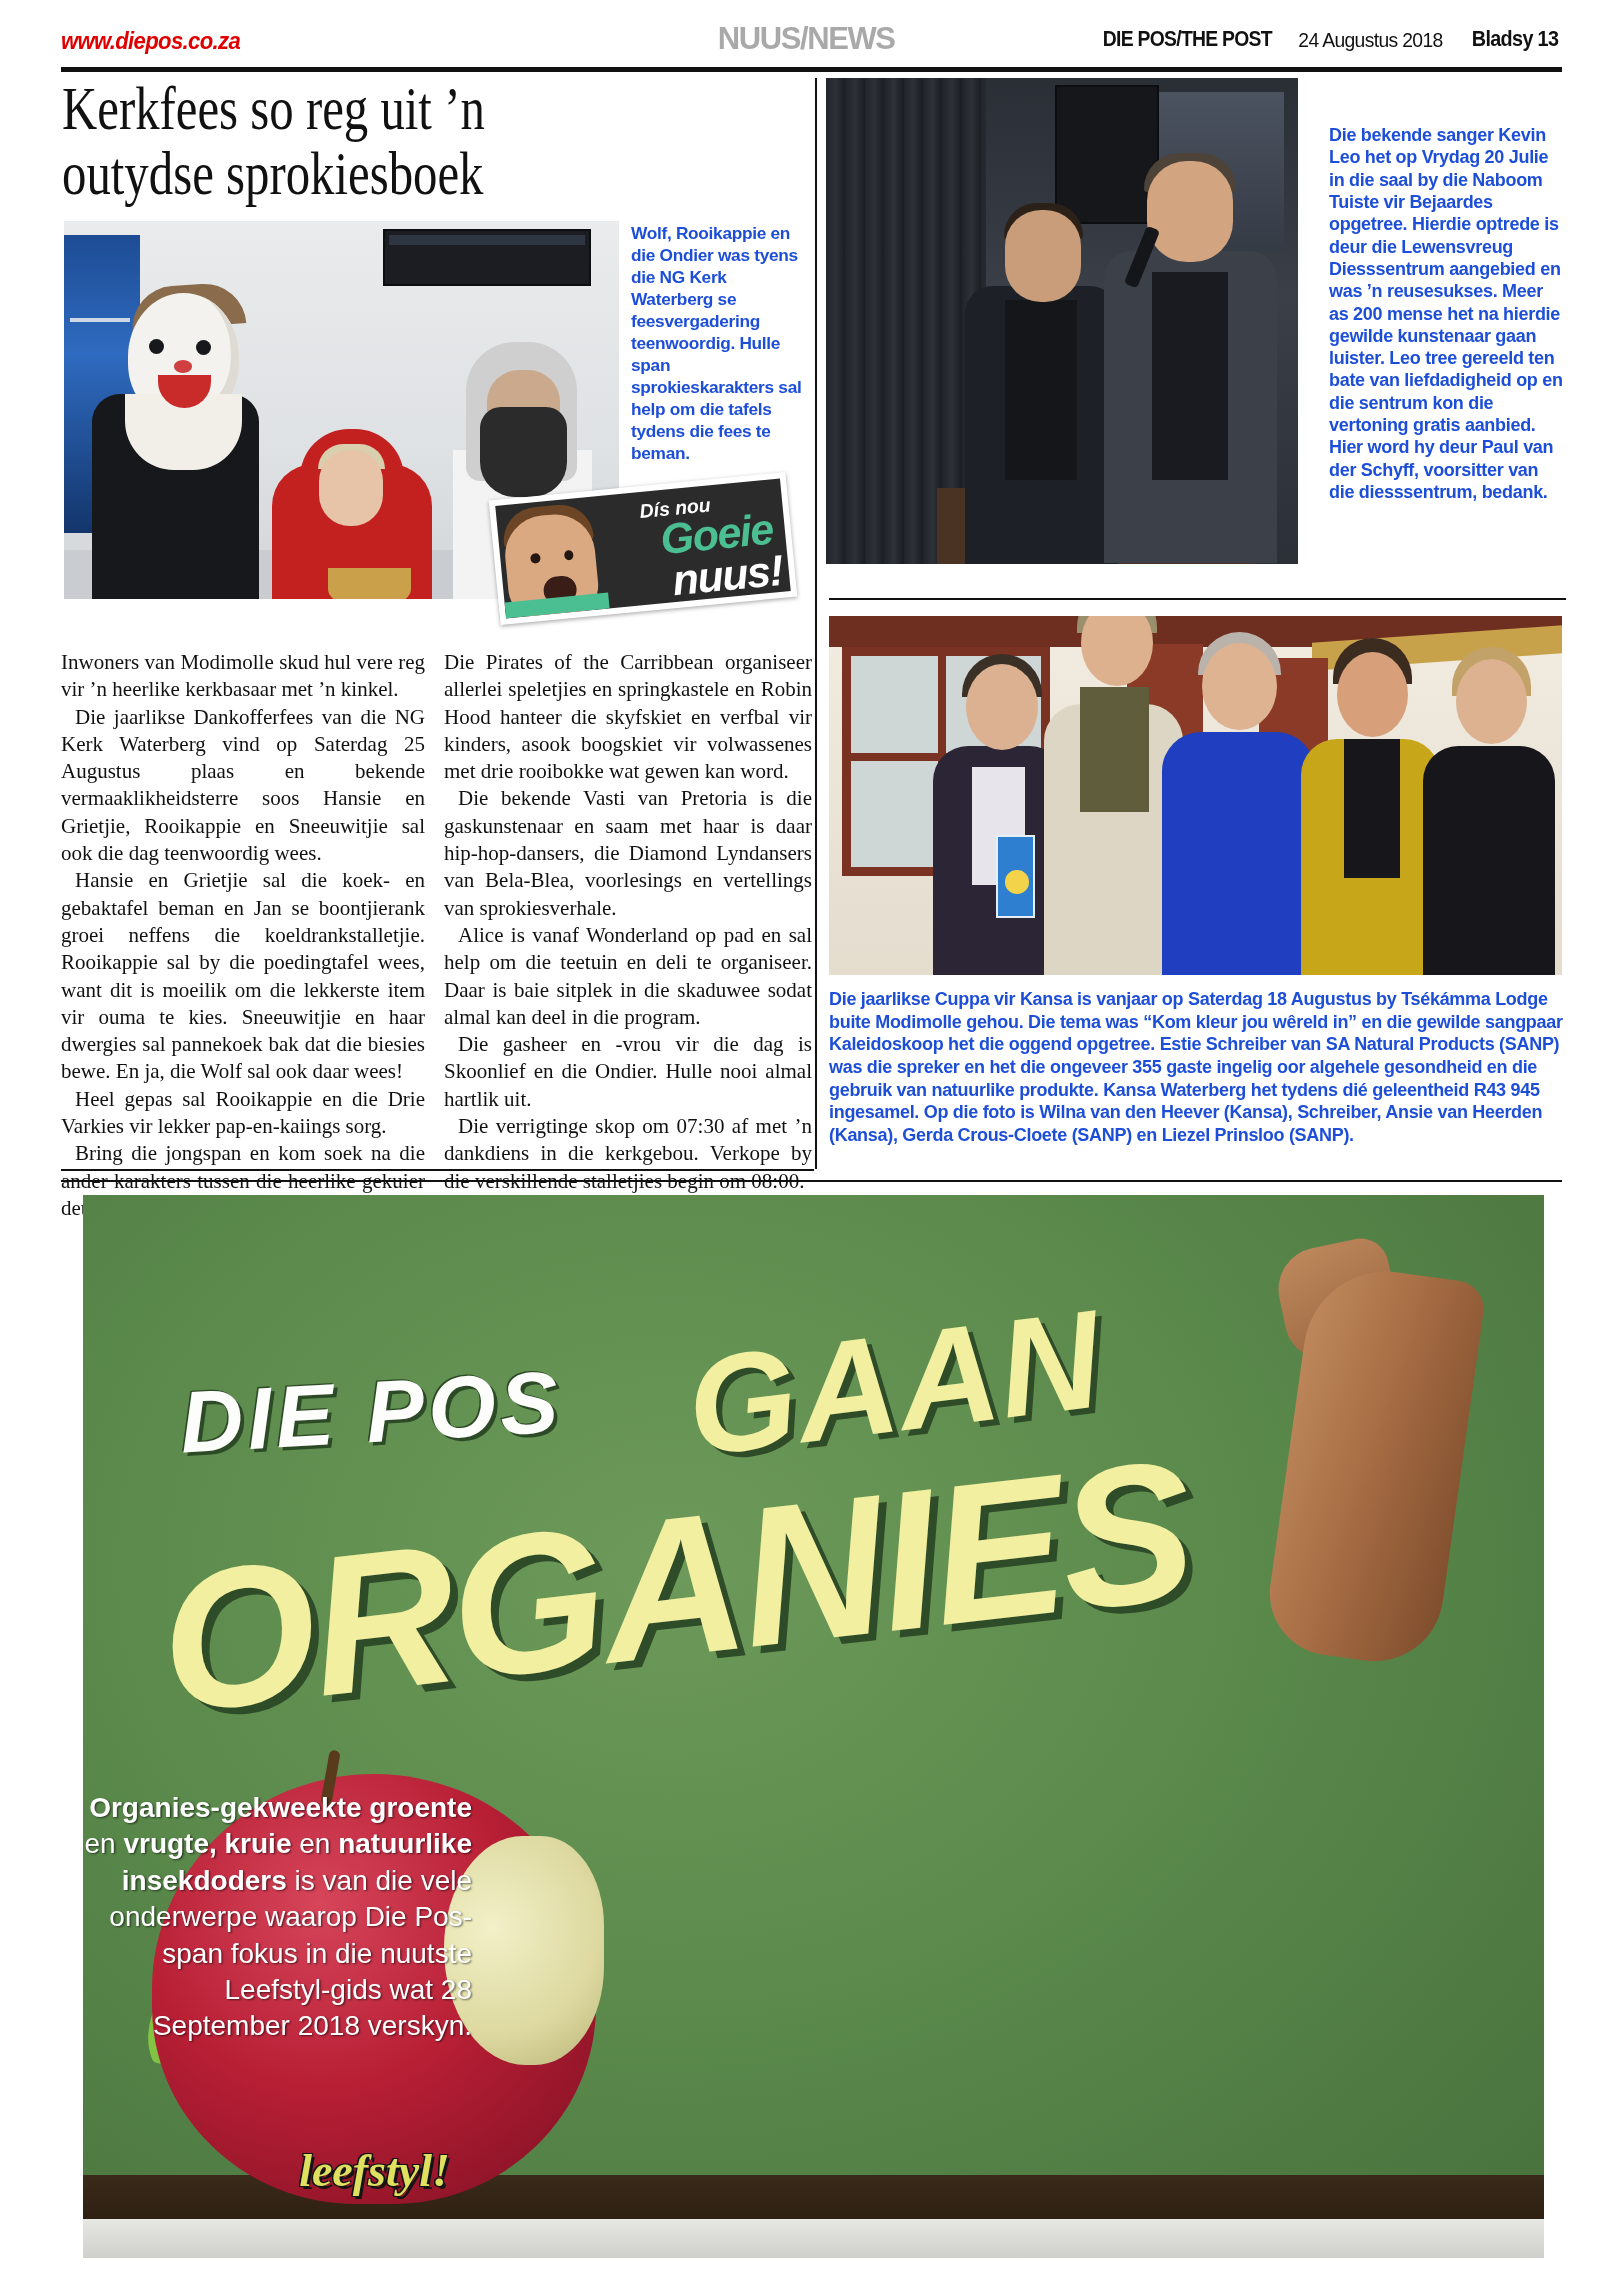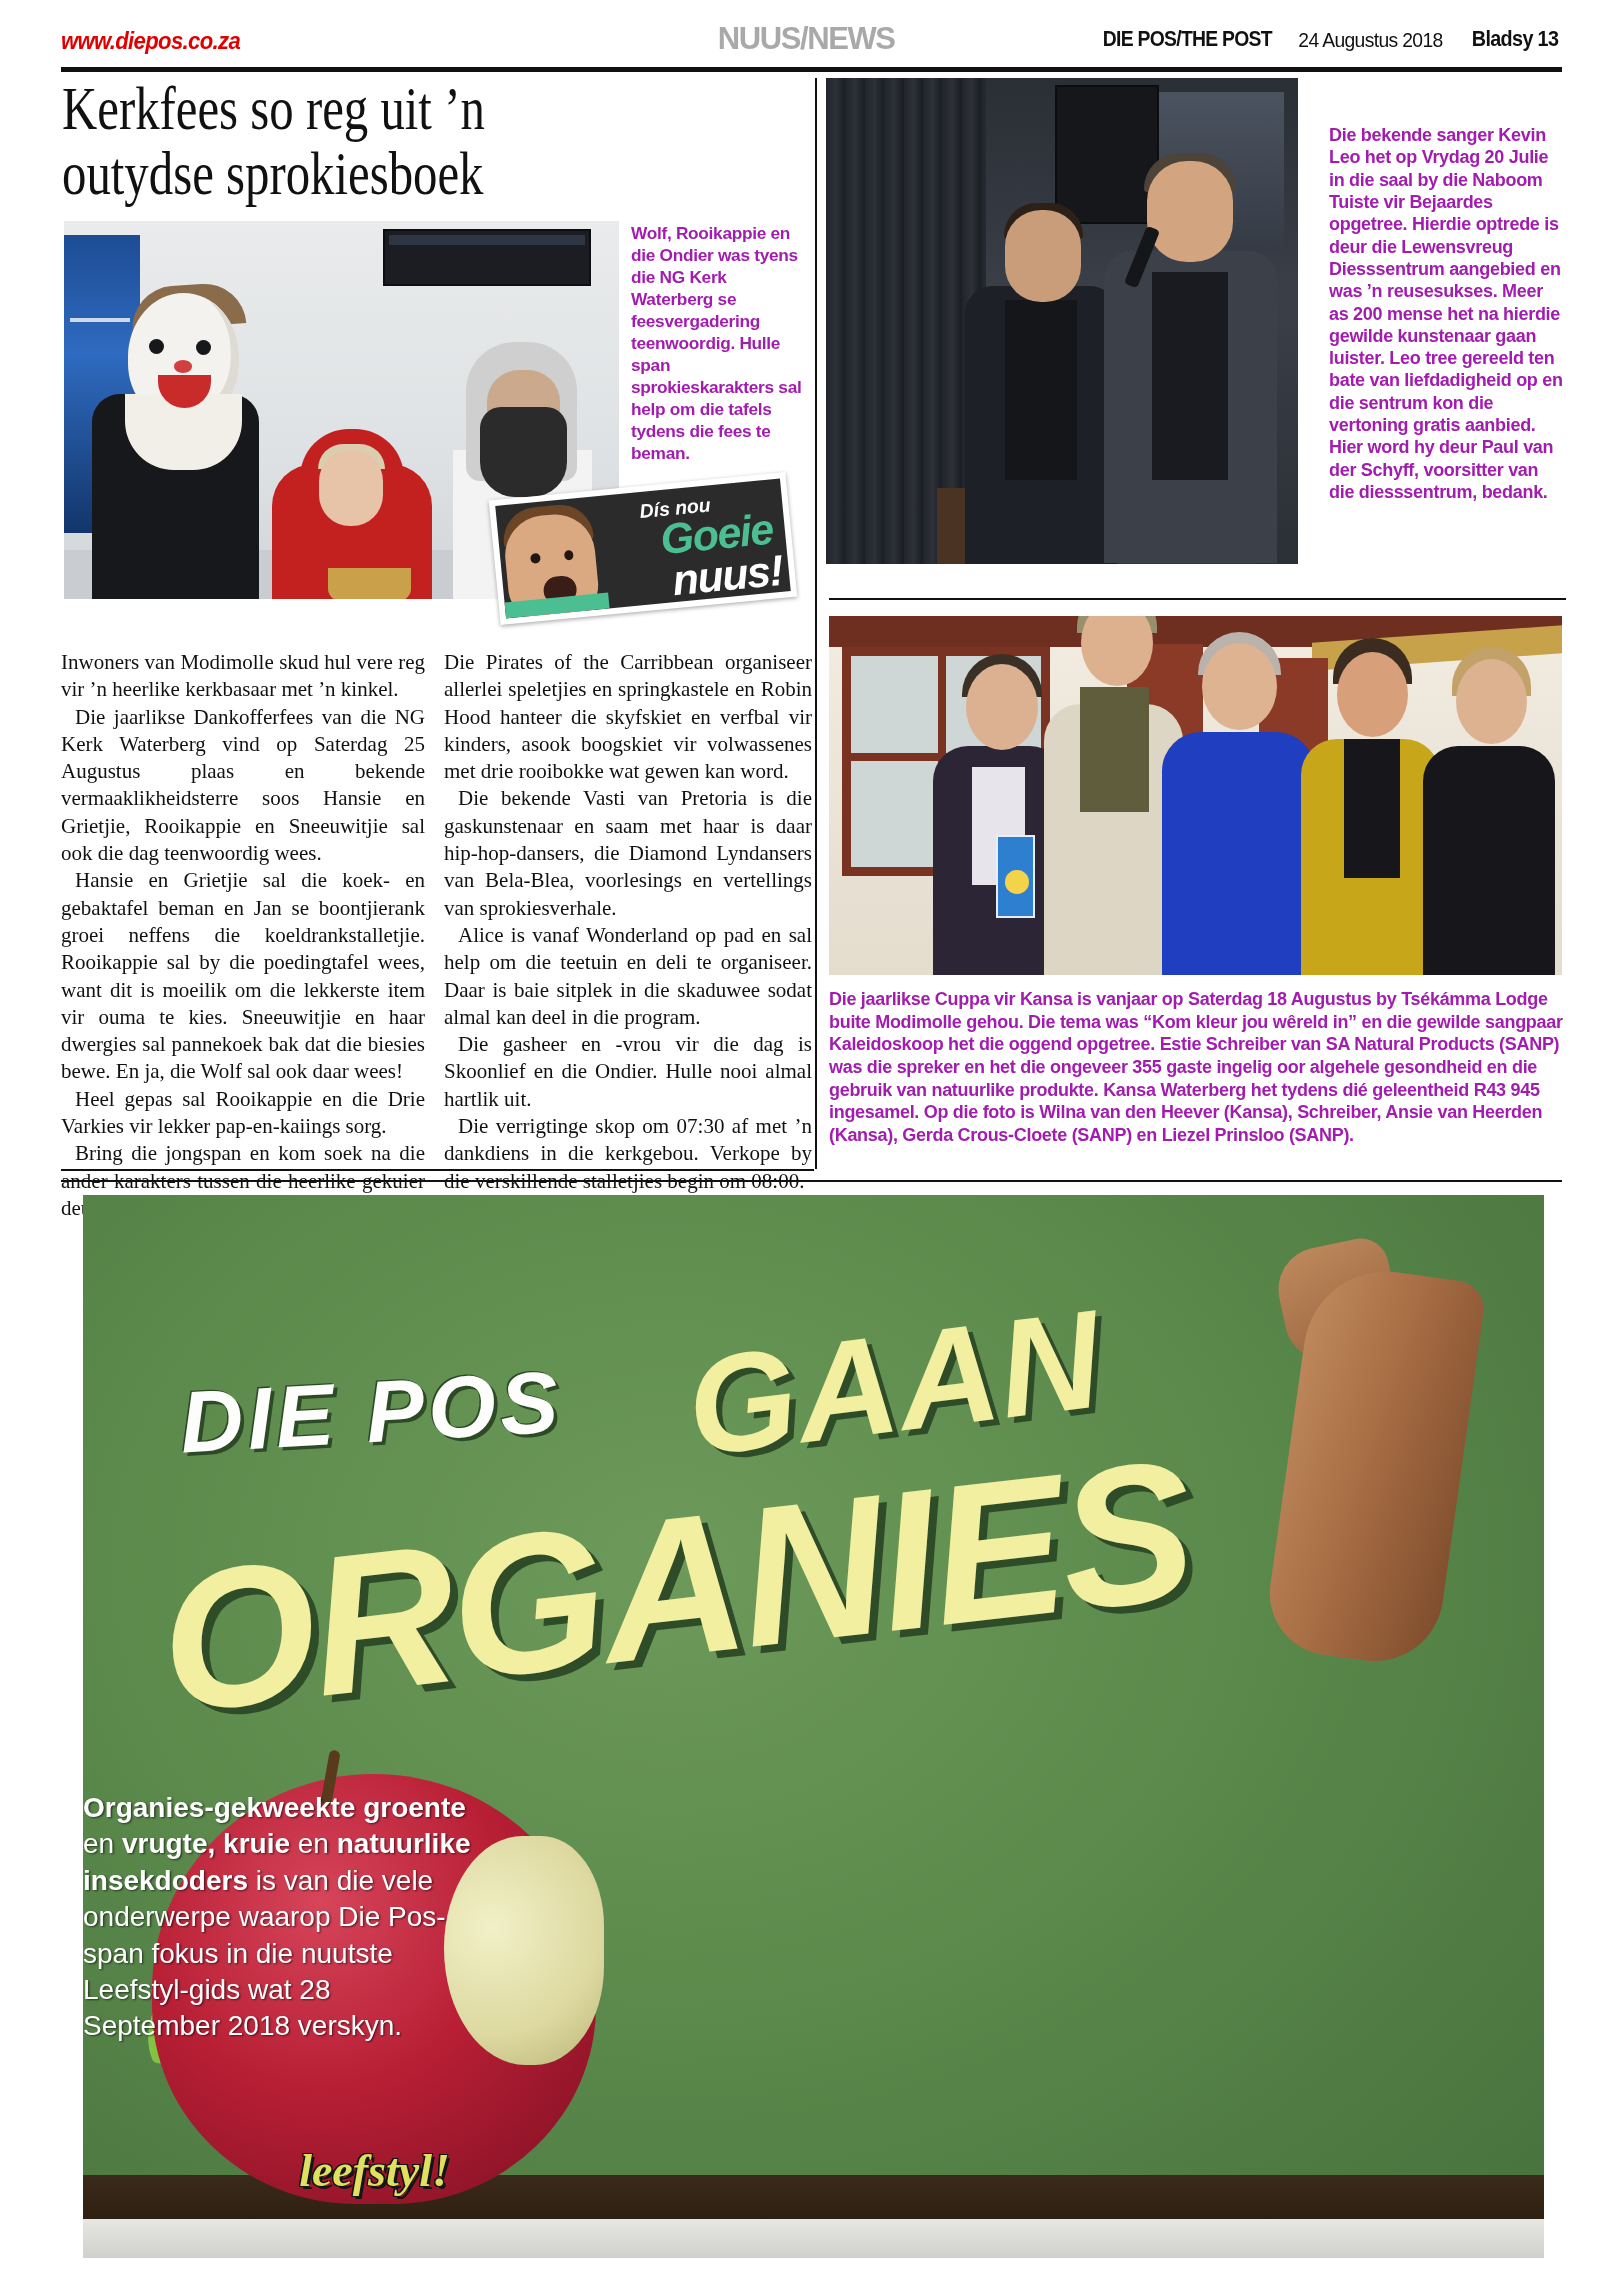--- a/index.html
+++ b/index.html
@@ -102,21 +102,21 @@
   .sticker-eye1{left:30.5px;top:51px;} .sticker-eye2{left:64px;top:51px;}
   .sticker-mouth{position:absolute;left:40px;top:76px;width:33px;height:28px;background:#3a1d17;border-radius:16.7px;}
   .sticker-shirt{position:absolute;left:0;bottom:0;width:104px;height:16.7px;background:#4cbf92;}
   .st-dis{position:absolute;right:72px;top:8.3px;font-family:"Liberation Sans",sans-serif;font-weight:bold;font-style:italic;font-size:19.4px;color:#fff;}
   .st-goeie{position:absolute;right:12.5px;top:25px;font-family:"Liberation Sans",sans-serif;font-weight:bold;font-style:italic;font-size:43px;color:#4cbf92;letter-spacing:-1.4px;}
   .st-nuus{position:absolute;right:7px;top:67px;font-family:"Liberation Sans",sans-serif;font-weight:bold;font-style:italic;font-size:43px;color:#fff;letter-spacing:-1.4px;}
 
   
   .cap-bold{
     font-family:"Liberation Sans", sans-serif;
-    font-weight:bold; color:#a21caf;
+    font-weight:bold; color:#1d4ed8;
     letter-spacing:-0.3px;
   }
   #caption-fairytale{
     position:absolute; left:631px; top:223px; width:173px;
     font-size:17.3px; line-height:1.27;
   }
 
   
   #photo-kevinleo{ left:826px; top:78px; width:472px; height:486px; }
   .kl-bg{position:absolute;inset:0;background:linear-gradient(180deg,#2a2e35 0%,#3a3f48 45%,#2b2f36 100%);}
@@ -251,21 +251,21 @@
   }
   .ad-apple-stem{position:absolute;left:173px;top:-23.6px;width:11px;height:56px;background:#5a3a1d;border-radius:5.6px;transform:rotate(10deg);}
   .ad-leaf{
     position:absolute; left:7px; top:-28px; width:236px; height:118px;
     background:linear-gradient(120deg,#8fd14a,#4d8f23);
     border-radius:95% 8% 95% 8%; transform:rotate(-22deg);
   }
   .ad-apple-text{
     position:absolute; left:83px; top:1790px; width:389px;
     font-family:"Liberation Sans", sans-serif;
-    font-size:28px; line-height:1.30; color:#fff; text-align:left;
+    font-size:28px; line-height:1.30; color:#fff; text-align:right;
     text-shadow:1.4px 1.4px 2.1px rgba(0,0,0,.55);
   }
   .ad-apple-text b{ font-weight:bold; }
 
   .ad-script{
     position:absolute; left:142px; top:2148px; width:416px;
     font-family:"Liberation Serif", serif; font-style:italic; font-weight:bold;
     font-size:46px; line-height:1.0; color:#e0e060;
     text-shadow:2.8px 2.8px 0 #141414, -1.4px -1.4px 0 #141414, 1.4px -1.4px 0 #141414, -1.4px 1.4px 0 #141414;
     text-align:center;

